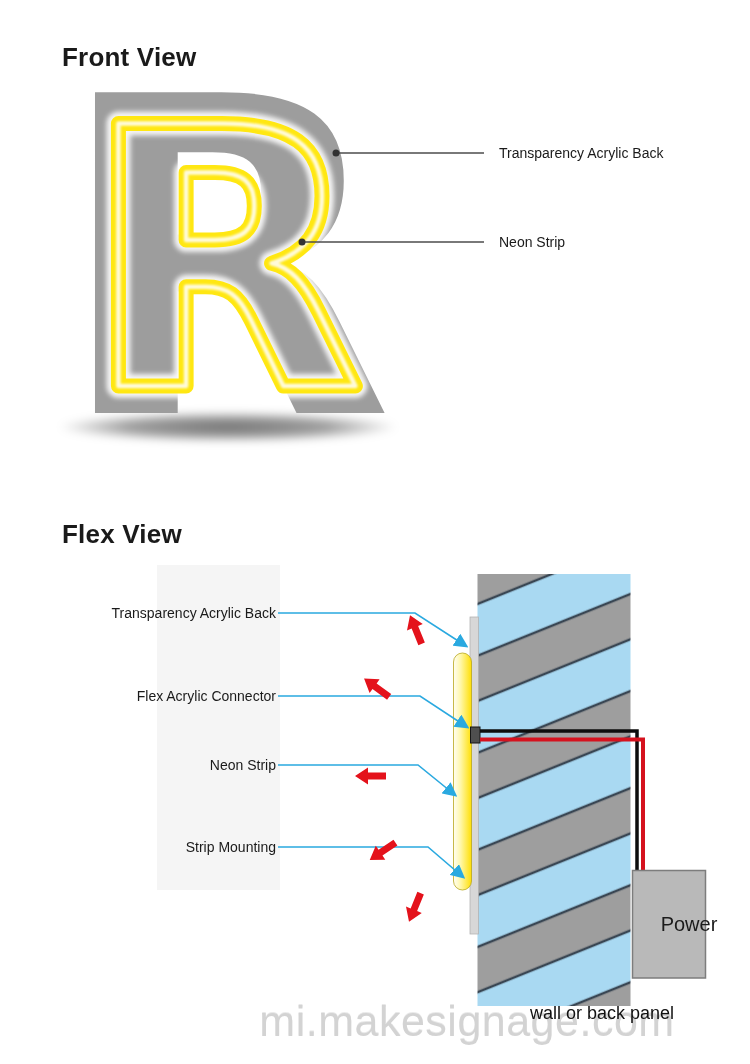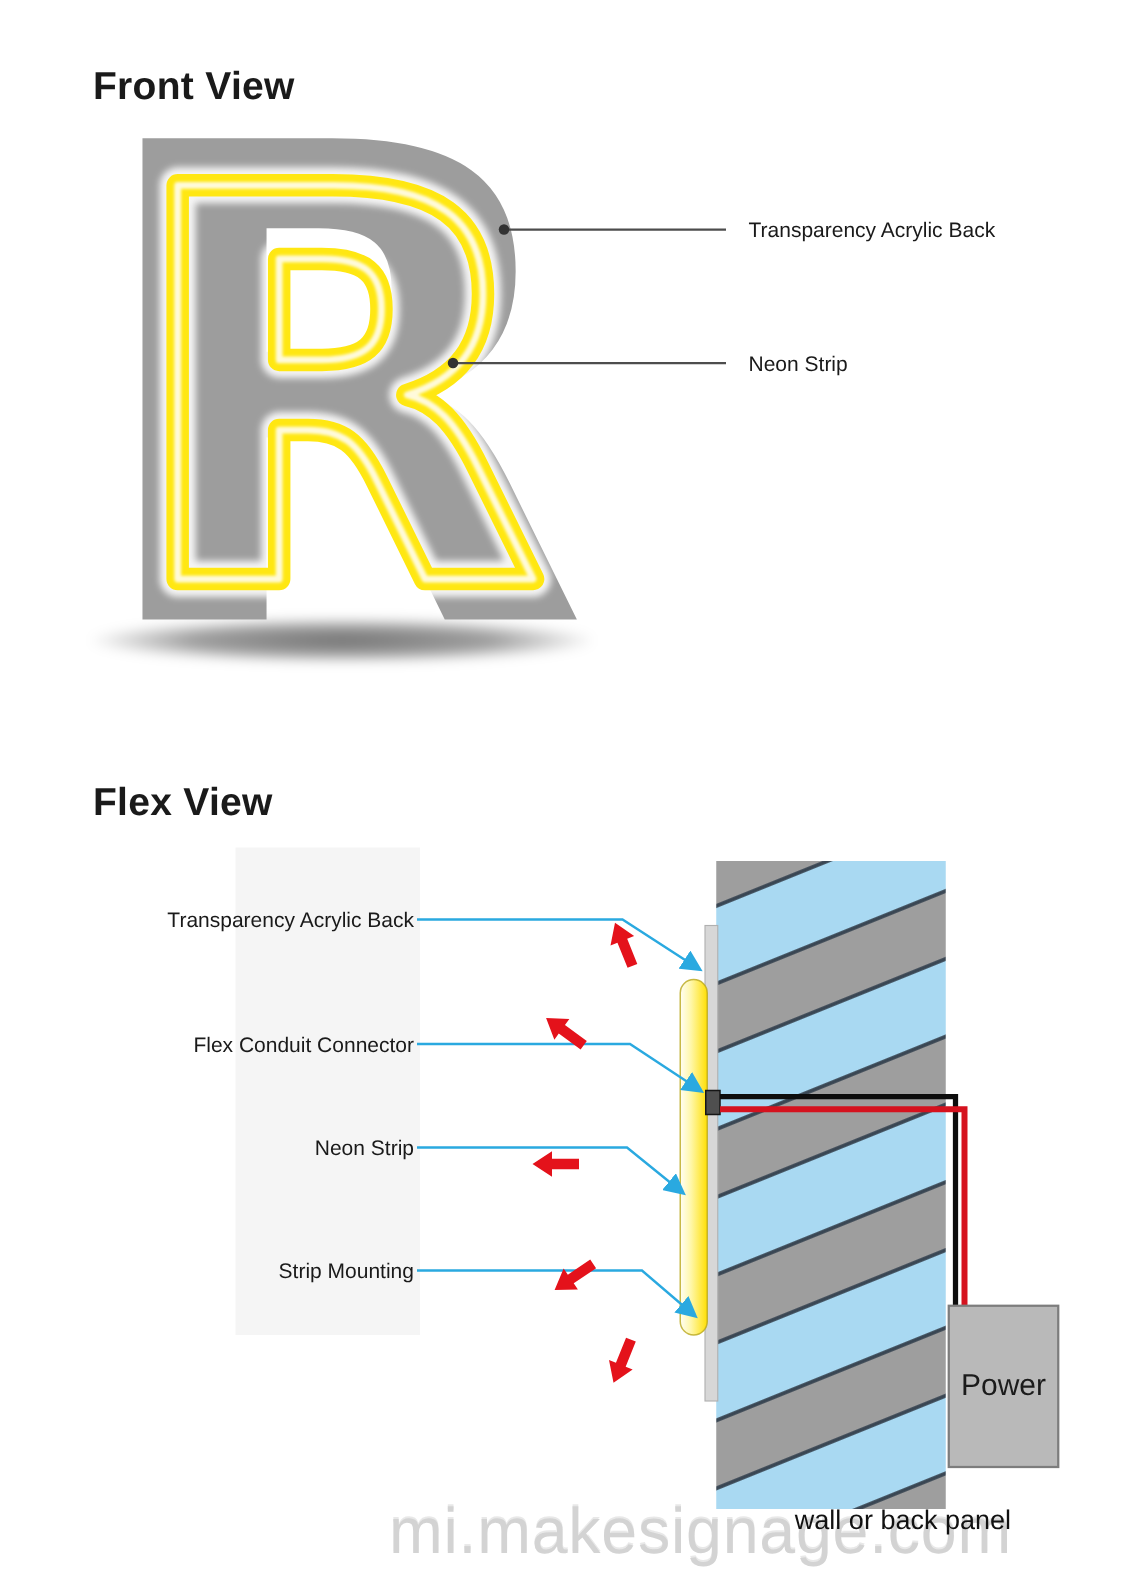--- a/index.html
+++ b/index.html
@@ -14,21 +14,21 @@
   #side-title{left:62px;top:519px;}
   .callout-label{font-size:14px;line-height:22px;white-space:nowrap;}
   #front-callout-1{left:499px;top:142px;}
   #front-callout-2{left:499px;top:231px;}
   .side-label{left:0;width:276px;text-align:right;}
   #side-callout-1{top:602px;}
   #side-callout-2{top:685px;}
   #side-callout-3{top:754px;}
   #side-callout-4{top:836px;}
   #power-label{
-    left:632px;top:870px;width:74px;height:108px;
+    left:652px;top:870px;width:74px;height:108px;
     display:flex;align-items:center;justify-content:center;
     font-size:20px;color:#1b1b1b;
   }
   #wall-caption{left:462px;top:1003px;width:212px;text-align:right;font-size:18px;color:#111;}
   #watermark{
     left:178px;top:997px;width:578px;text-align:center;
     font-size:43px;color:#cccccc;opacity:0.85;letter-spacing:0.5px;
     text-shadow:0 2px 1px rgba(255,255,255,0.95), 0 -1px 0 rgba(180,180,180,0.35);
     white-space:nowrap;
   }
@@ -117,20 +117,20 @@
   </svg>
 
   <div id="watermark" class="txt">mi.makesignage.com</div>
 
   <div id="front-title" class="txt view-title">Front View</div>
   <div id="front-callout-1" class="txt callout-label">Transparency Acrylic Back</div>
   <div id="front-callout-2" class="txt callout-label">Neon Strip</div>
 
   <div id="side-title" class="txt view-title">Flex View</div>
   <div id="side-callout-1" class="txt callout-label side-label">Transparency Acrylic Back</div>
-  <div id="side-callout-2" class="txt callout-label side-label">Flex Conduit Connector</div>
+  <div id="side-callout-2" class="txt callout-label side-label">Flex Acrylic Connector</div>
   <div id="side-callout-3" class="txt callout-label side-label">Neon Strip</div>
   <div id="side-callout-4" class="txt callout-label side-label">Strip Mounting</div>
 
   <div id="power-label" class="txt">Power</div>
   <div id="wall-caption" class="txt">wall or back panel</div>
 
 </div>
 
 </body></html>

